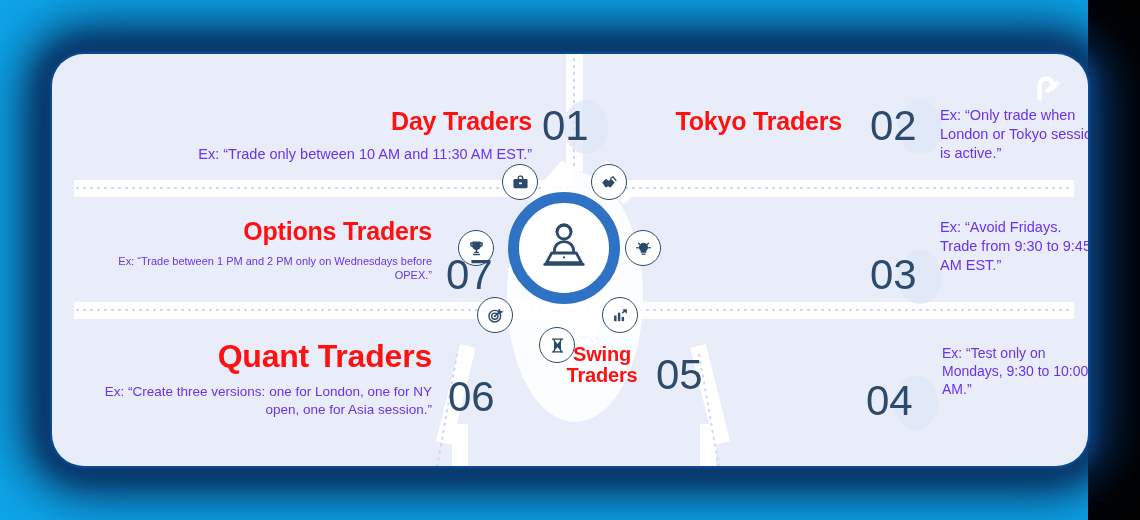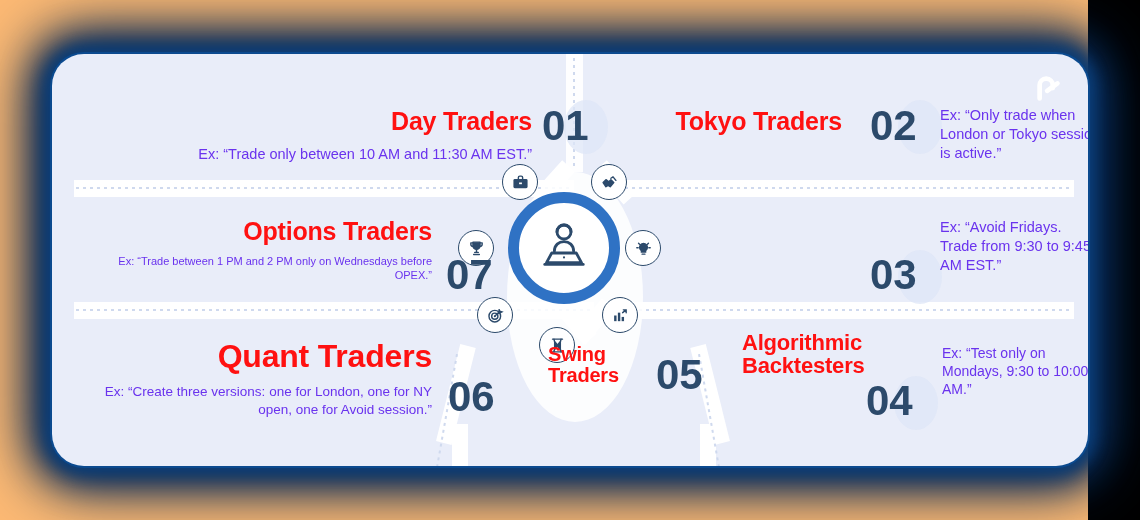--- a/index.html
+++ b/index.html
@@ -1,20 +1,20 @@
 <!DOCTYPE html>
 <html><head>
 <meta charset="utf-8">
 <style>
   html,body{margin:0;padding:0;}
   body{
     width:1140px;height:520px;overflow:hidden;background:#000000;
     font-family:"Liberation Sans","DejaVu Sans",sans-serif;
   }
-  .stage{position:relative;width:1088px;height:520px;background:#fdba74;}
+  .stage{position:relative;width:1088px;height:520px;background:#0ea5e9;}
 
   
   .glow{
     position:absolute;left:50px;top:52px;width:1040px;height:416px;
     border-radius:34px;
     box-shadow:0 0 14px 5px #0b3f7a, 0 0 34px 12px #0a2f60, 0 0 60px 20px #06264e;
     background:#0a3straightforward;
   }
   .glow{background:#0b4a8f;}
 
@@ -76,21 +76,21 @@
   .s-shake{left:539px;top:110px;}
   .s-bulb{left:573px;top:176px;}
   .s-chart{left:550px;top:243px;}
   .s-hour{left:487px;top:273px;}
   .s-target{left:425px;top:243px;}
   .s-trophy{left:406px;top:176px;}
 
   
   .blk{position:absolute;}
   .ttl{color:#ff1111;font-weight:bold;letter-spacing:-.2px;line-height:1.04;}
-  .num{color:#2c4a6b;font-weight:bold;line-height:1;}
+  .num{color:#2c4a6b;font-weight:normal;line-height:1;}
   .ex{color:#6a33ee;line-height:1.3;}
 
   
   .b01{left:50px;top:54px;width:430px;text-align:right;}
   .b01 .ttl{font-size:25px;}
   .b01 .ex{font-size:14.5px;margin-top:11px;}
   .n01{left:490px;top:51px;font-size:42px;}
 
   
   .b02{left:575px;top:54px;width:215px;text-align:right;}
@@ -110,21 +110,21 @@
   .n03{left:818px;top:200px;font-size:42px;}
   .e03{left:888px;top:164px;width:160px;font-size:14.5px;}
 
   
   .b06{left:30px;top:286px;width:350px;text-align:right;}
   .b06 .ttl{font-size:32px;}
   .b06 .ex{font-size:13.5px;margin-top:10px;}
   .n06{left:396px;top:322px;font-size:42px;}
 
   
-  .b05{left:496px;top:290px;width:108px;}
+  .b05{left:496px;top:290px;width:108px;text-align:center;}
   .b05 .ttl{font-size:20px;}
   .e05{left:488px;top:348px;width:150px;font-size:11px;text-align:center;}
   .n05{left:604px;top:300px;font-size:42px;}
 
   
   .b04{left:690px;top:278px;width:180px;}
   .b04 .ttl{font-size:22px;}
   .n04{left:814px;top:326px;font-size:42px;}
   .e04{left:890px;top:290px;width:150px;font-size:14px;}
 
@@ -255,32 +255,29 @@
       <div class="ttl">Options Traders</div>
       <div class="ex">Ex: “Trade between 1 PM and 2 PM only on Wednesdays before OPEX.”</div>
     </div>
     <div class="blk num n07">07</div>
 
     <div class="blk num n03">03</div>
     <div class="blk ex e03">Ex: “Avoid Fridays. Trade from 9:30 to 9:45 AM EST.”</div>
 
     <div class="blk b06">
       <div class="ttl">Quant Traders</div>
-      <div class="ex">Ex: “Create three versions: one for London, one for NY open, one for Avoid session.”</div>
+      <div class="ex">Ex: “Create three versions: one for London, one for NY open, one for Asia session.”</div>
     </div>
     <div class="blk num n06">06</div>
 
     <div class="blk b05">
       <div class="ttl">Swing Traders</div>
     </div>
     <div class="blk num n05">05</div>
 
-    <div class="blk b04">
-      <div class="ttl">Algorithmic Backtesters</div>
-    </div>
     <div class="blk num n04">04</div>
     <div class="blk ex e04">Ex: “Test only on Mondays, 9:30 to 10:00 AM.”</div>
 
     <span class="logo">
       <svg viewBox="0 0 32 32" fill="none">
         <path d="M6 26V12c0-4 3-7 7-7s7 3 7 7v3" stroke="#ffffff" stroke-width="5" stroke-linecap="round"></path>
         <path d="M14 18l11-8" stroke="#ffffff" stroke-width="5" stroke-linecap="round"></path>
       </svg>
     </span>
 

